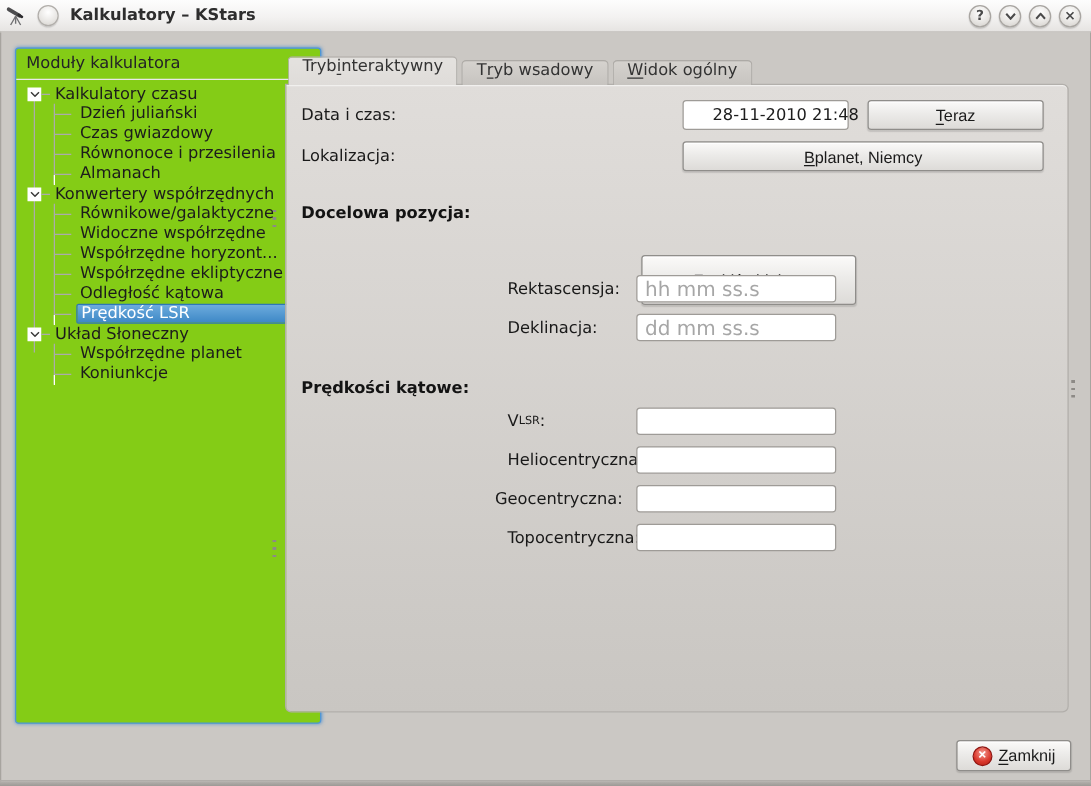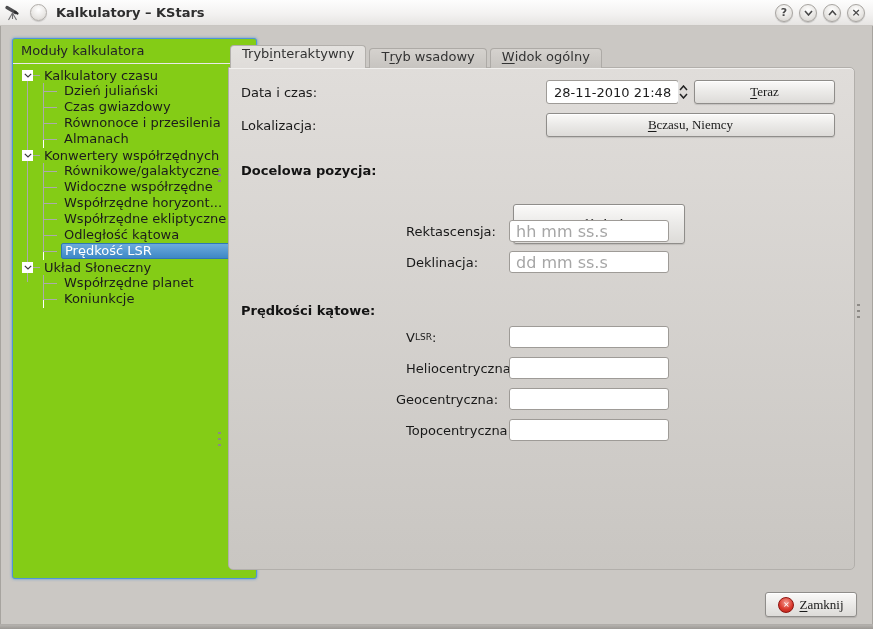--- a/index.html
+++ b/index.html
@@ -83,30 +83,30 @@
   }
   .abs { position:absolute; }
   .lbl { display:flex; align-items:center; color:#191919; }
   .section-lbl { font-weight:bold; color:#131313; }
 
   .btn {
     display:flex; align-items:center; justify-content:center;
     background:linear-gradient(180deg,#fbfaf9,#ecebe9 45%,#dddbd8);
     border:1px solid #8f8d8a; border-radius:3px;
     box-shadow:inset 0 1px 0 #fff, 0 1px 1px rgba(0,0,0,.12);
-    font-family:Liberation Serif, serif; font-size:13px; color:#1a1a1a; cursor:default; white-space:nowrap;
+    font-family:Liberation Sans, sans-serif; font-size:13px; color:#1a1a1a; cursor:default; white-space:nowrap;
   }
   .field {
     background:#fff; border:1px solid #9e9b97; border-radius:3px;
     font-family:inherit; font-size:16px; color:#1a1a1a; padding:0 6px; outline:none;
   }
   .field::placeholder { color:#a6a6a6; opacity:1; }
 
   .spinbox { display:flex; align-items:center; background:#fff; border:1px solid #9e9b97; border-radius:3px; }
-  .spin-value { flex:1; padding:0 7px; white-space:nowrap; }
+  .spin-value { flex:1; padding:0 7px; white-space:nowrap;margin-left:16px; }
   .spin-arrows { width:20px; display:flex; flex-direction:column; align-items:center; justify-content:center; gap:2px; border-left:1px solid #e2e2e2; align-self:stretch; }
 
   sub.vsub { font-size:9px; }
 
   
   .close-btn { position:absolute; left:765px; top:592px; width:92px; height:25px; gap:5px; }
   .close-icon {
     width:16px; height:16px; border-radius:50%;
     background:radial-gradient(circle at 50% 32%,#f49d93,#da382c 58%,#b01f15);
     border:1px solid #8e1410; color:#fff; font-size:11px; font-weight:bold;
@@ -272,21 +272,21 @@
             <polyline points="1,1 4.5,5 8,1" fill="none" stroke="#222" stroke-width="1.5"></polyline>
           </svg>
       </span>
     </div>
     <button class="abs btn" style="left:465px; top:12px; width:141px; height:24px;">
       <span><span></span><span class="mn">T</span><span>eraz</span></span>
     </button>
 
     <div class="abs lbl" style="left:12px; top:45px; height:24px;">Lokalizacja:</div>
     <button class="abs btn" style="left:317px; top:45px; width:289px; height:24px;">
-      <span><span></span><span class="mn">B</span><span>czasu, Niemcy</span></span>
+      <span><span></span><span class="mn">B</span><span>planet, Niemcy</span></span>
     </button>
 
     <div class="abs lbl section-lbl" style="left:12px; top:94px; height:16px;">Docelowa pozycja:</div>
 
     <button class="abs btn" style="left:284px; top:136px; width:172px; height:40px;">
       <span><span>Znajdź </span><span class="mn">o</span><span>biekt...</span></span>
     </button>
 
     <div class="abs lbl" style="left:177px; top:152px; height:22px;">Rektascensja:</div>
     <input class="abs field" style="left: 280px; top: 152px; width: 160px; height: 22px;" placeholder="hh mm ss.s">

